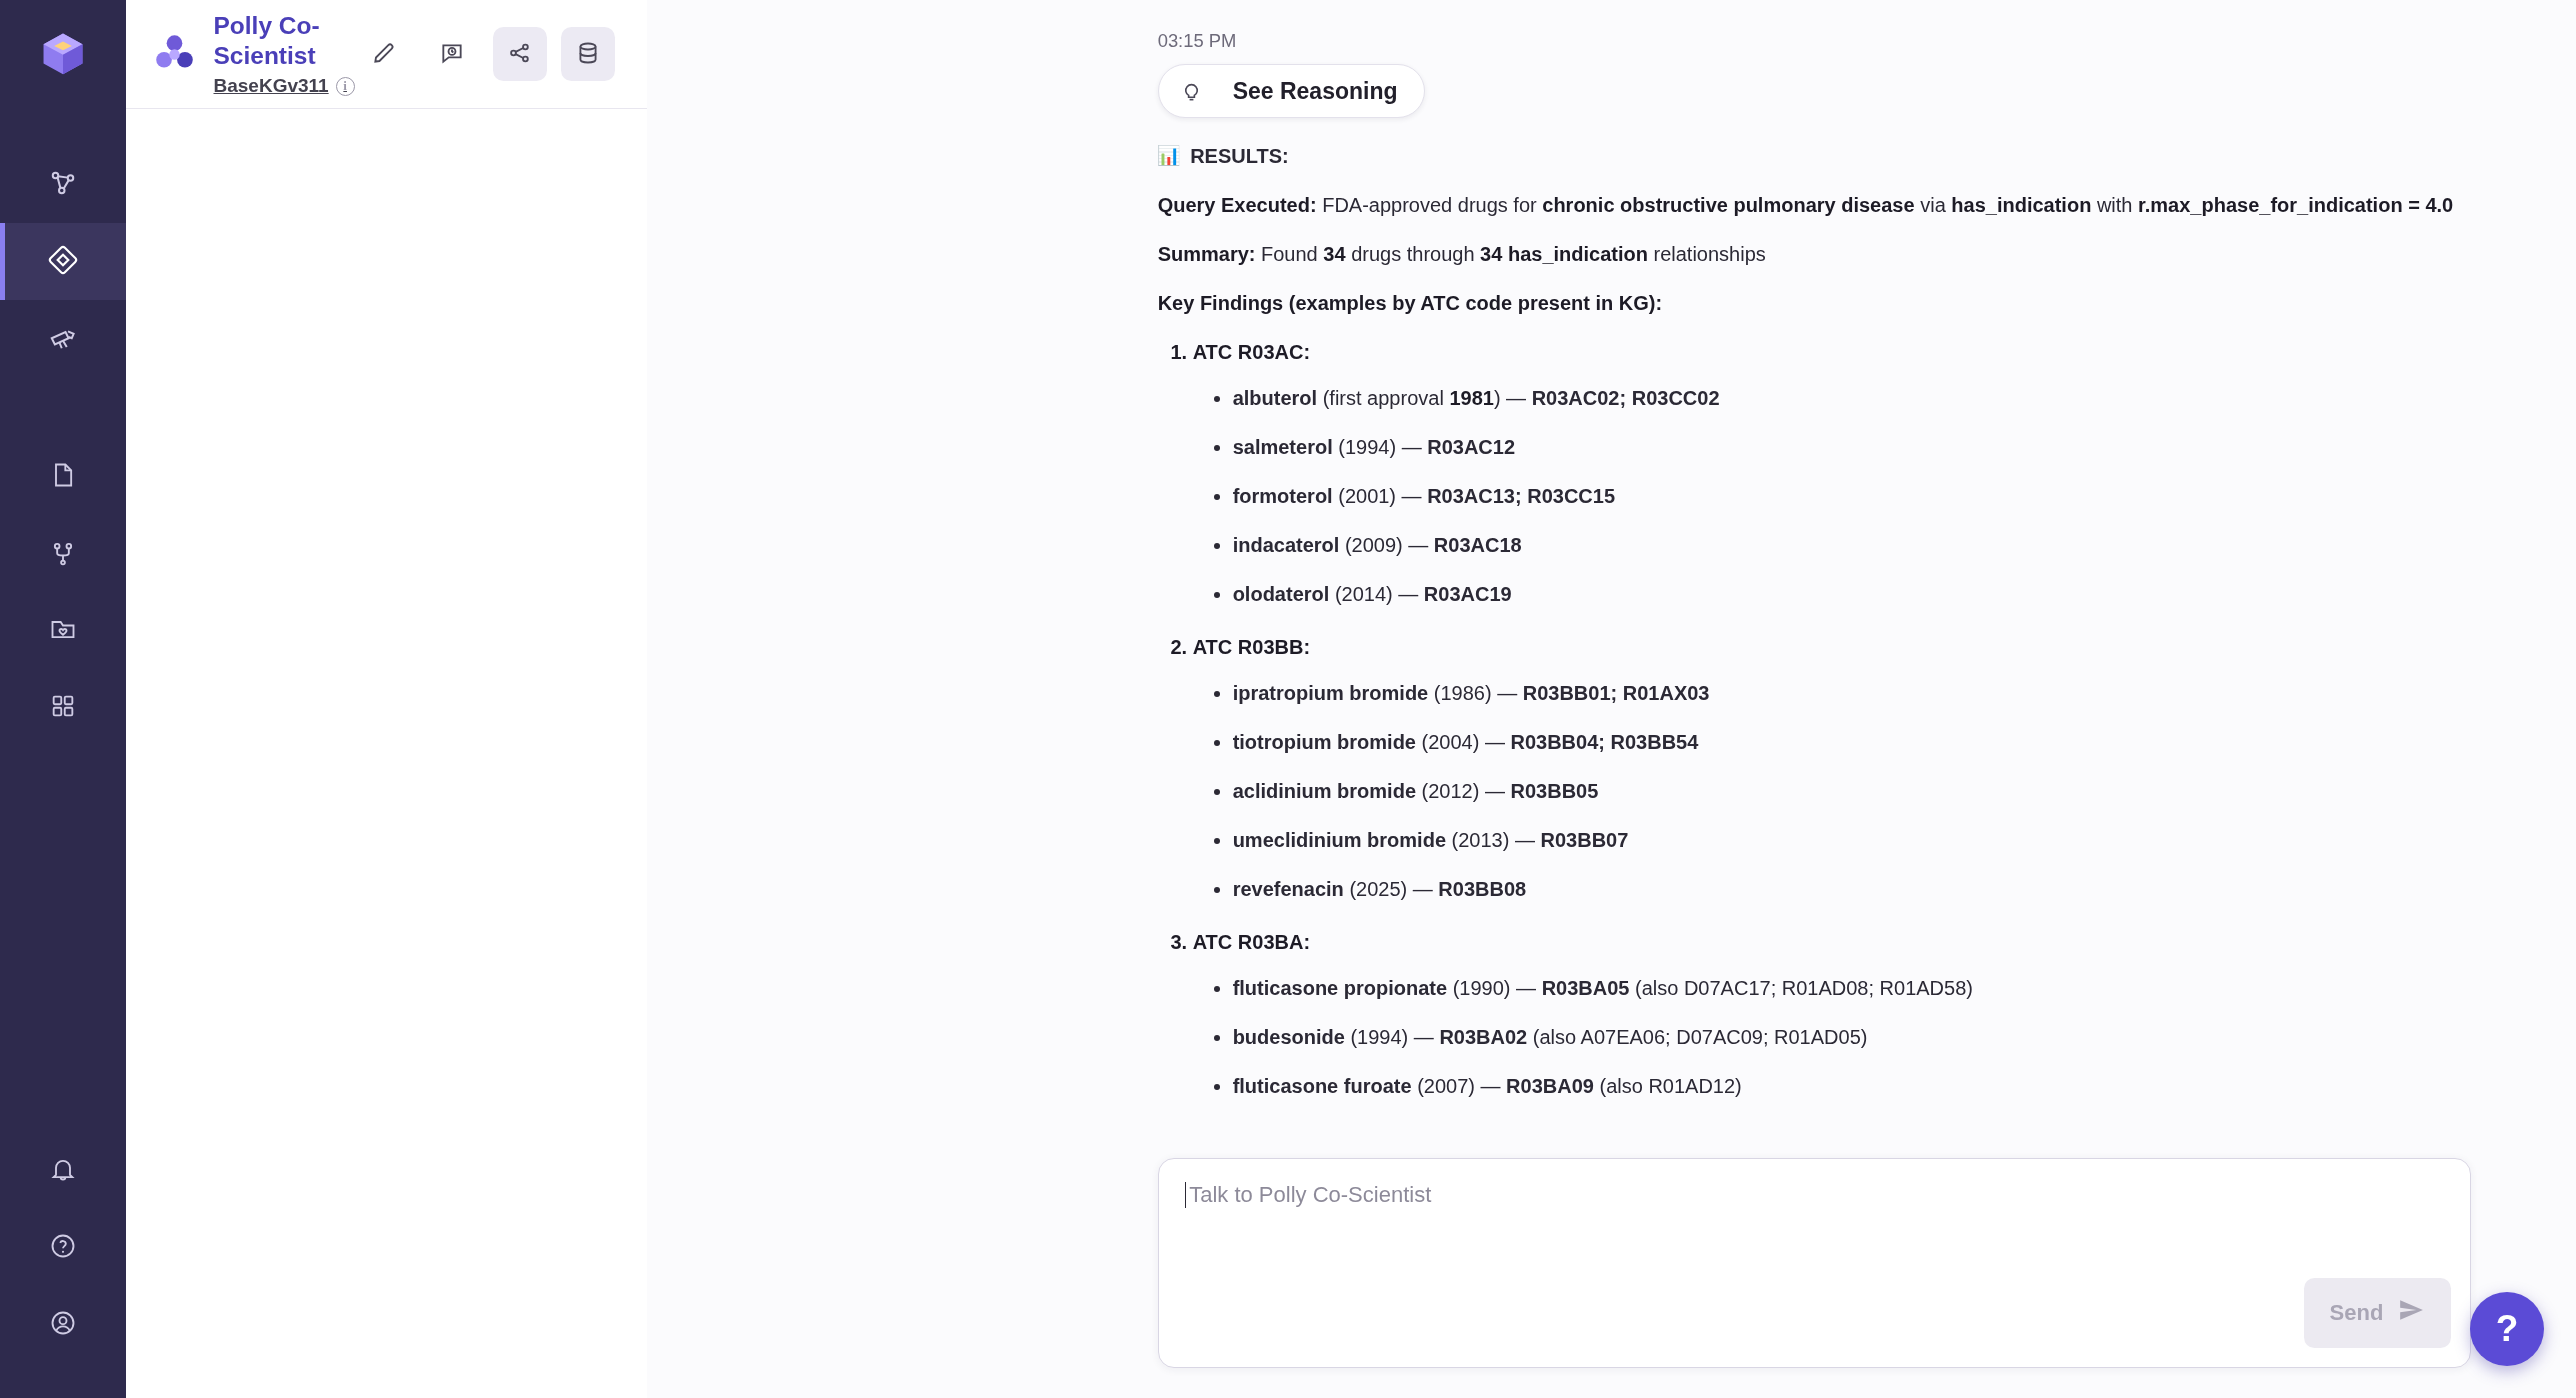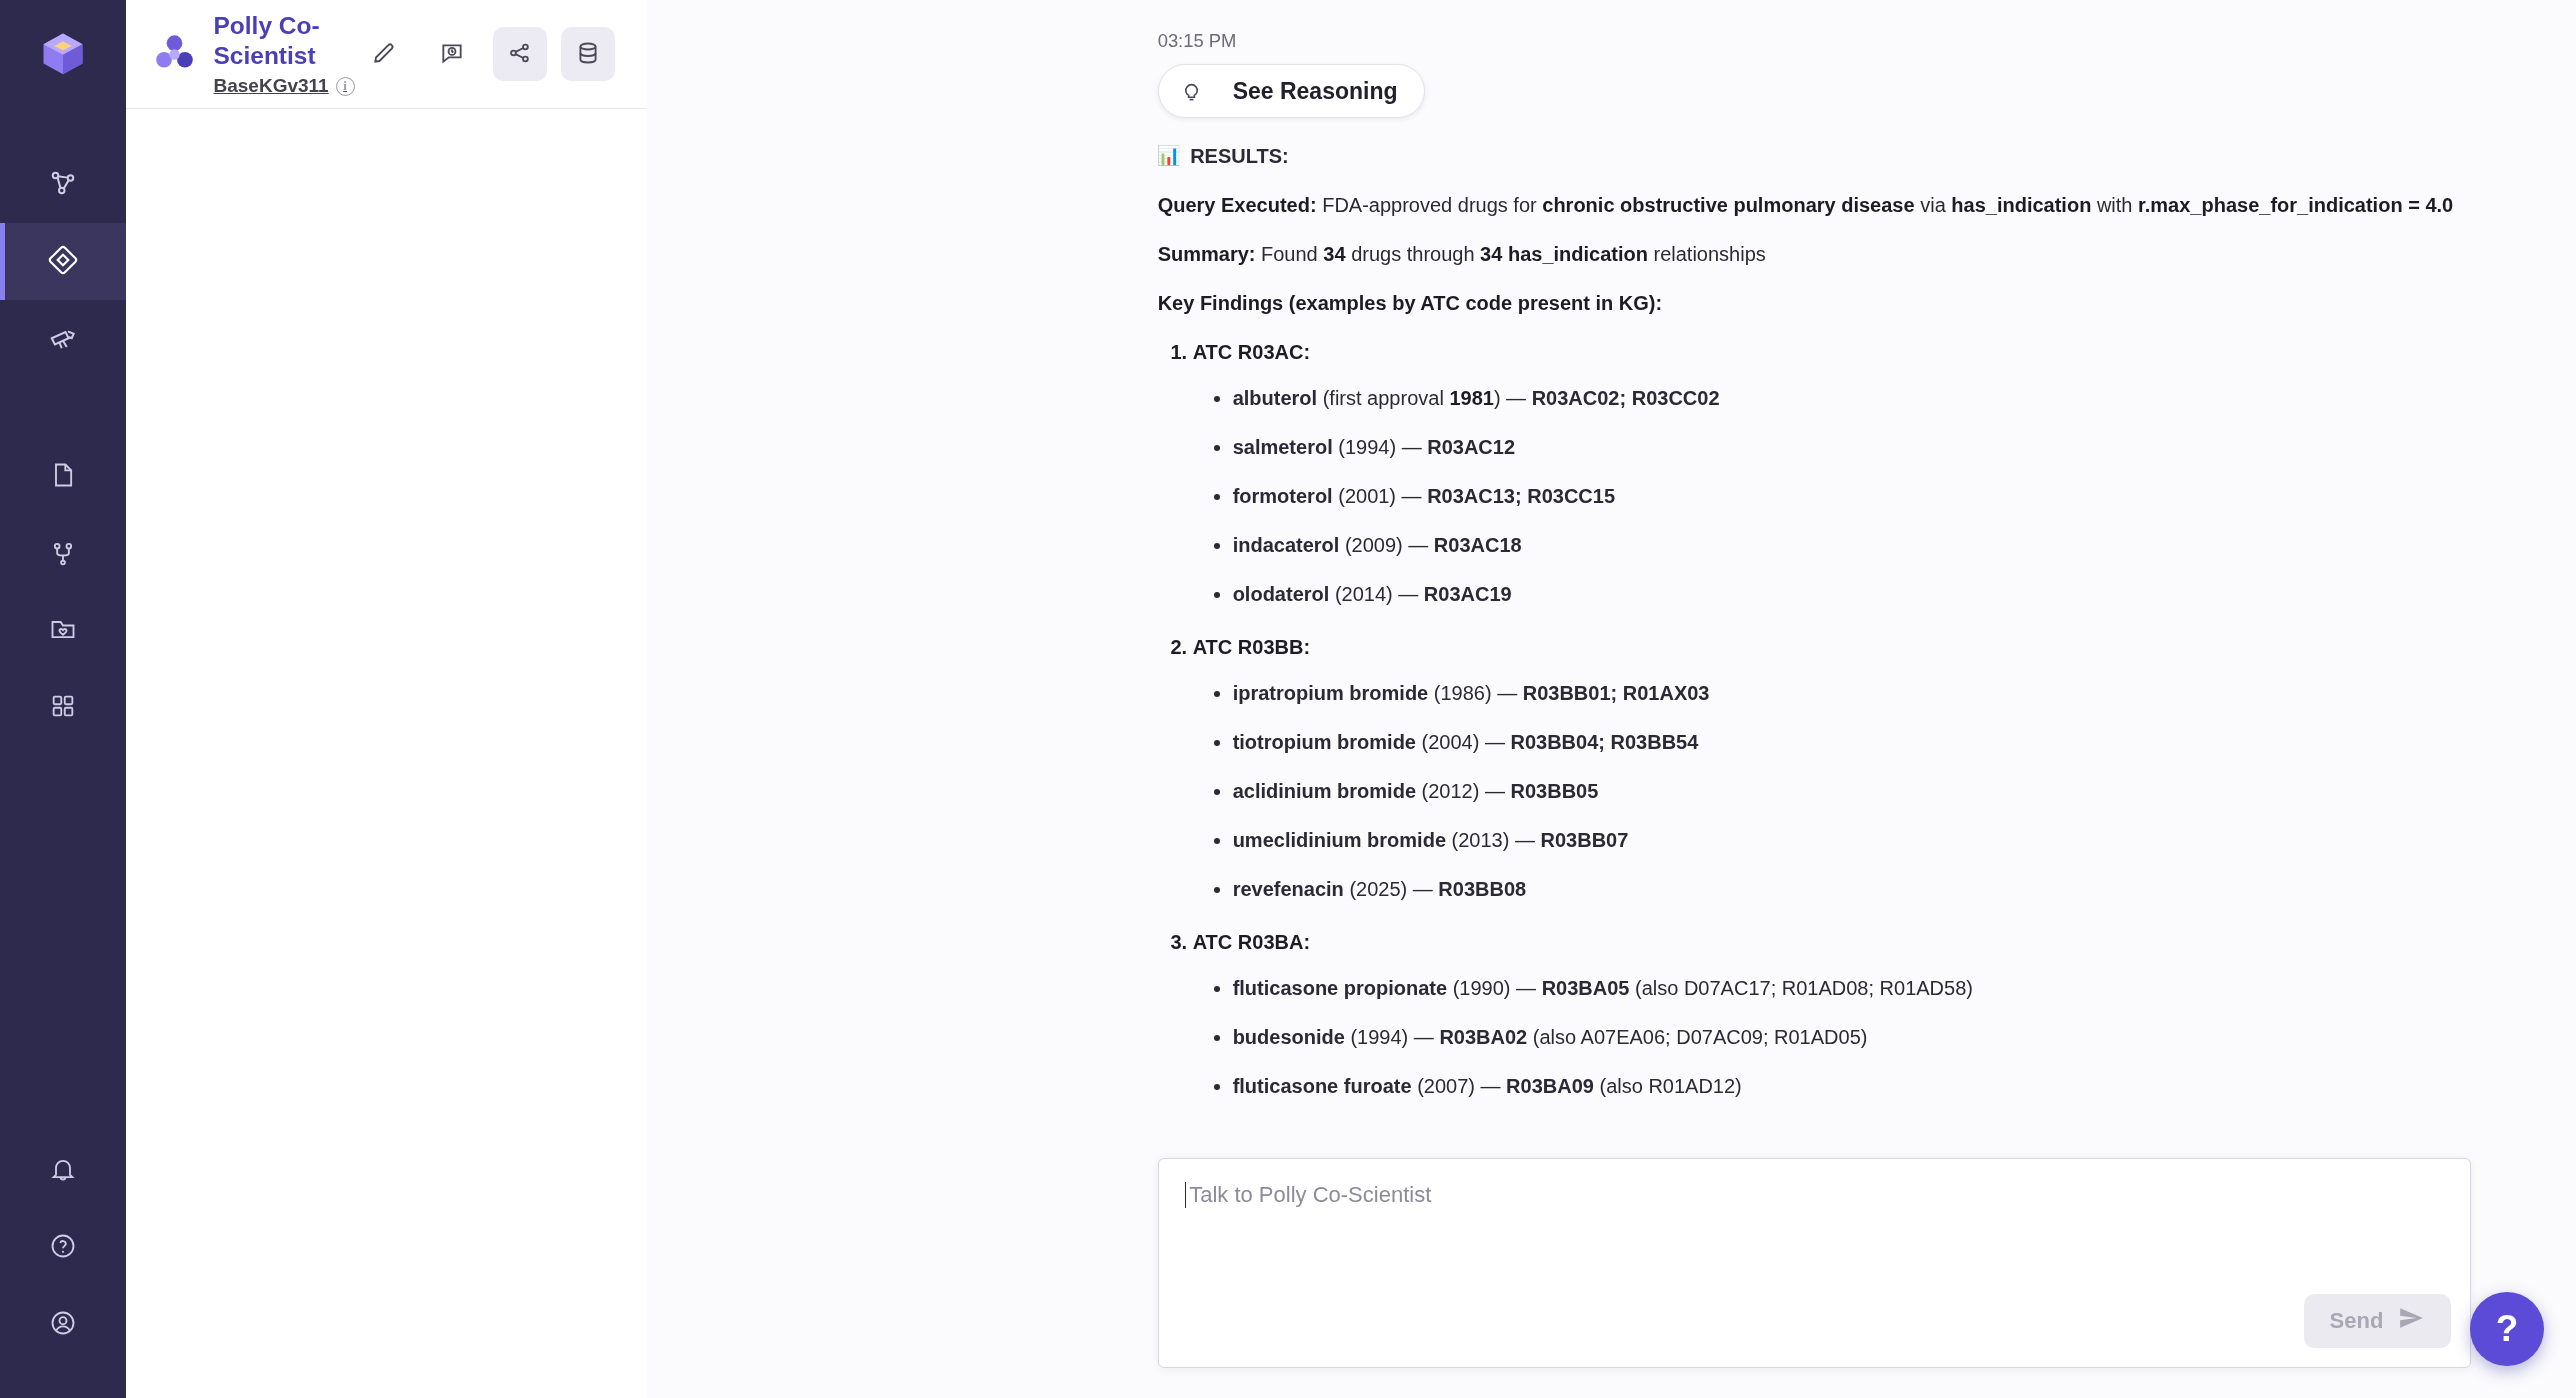--- a/index.html
+++ b/index.html
@@ -163,37 +163,37 @@
   
   .composer-wrap {
     position: absolute;
     left: 511px;
     right: 105px;
     bottom: 30px;
   }
   .composer {
     background: #ffffff;
     border: 0.9px solid #d9d6e4;
-    border-radius: 6px;
+    border-radius: 16px;
     height: 210px;
     box-shadow: 0 1.8px 8.8px rgba(40,36,70,0.06);
     position: relative;
     padding: 23px 26px;
   }
   .composer-placeholder {
     font-size: 22px; color: #8d8a99;
     border-left: 1.8px solid #2b2935;
     padding-left: 3.5px;
     display: inline-block;
     line-height: 1.2;
   }
   .send-btn {
     position: absolute;
     right: 19px; bottom: 19px;
-    height: 54px;
+    height: 70px;
     min-width: 147px;
     background: #eceaf1;
     border-radius: 10.5px;
     display: flex; align-items: center; justify-content: center; gap: 14px;
     color: #a9a6b5;
     font-size: 22px; font-weight: bold;
     padding: 0 21px;
   }
 
   

